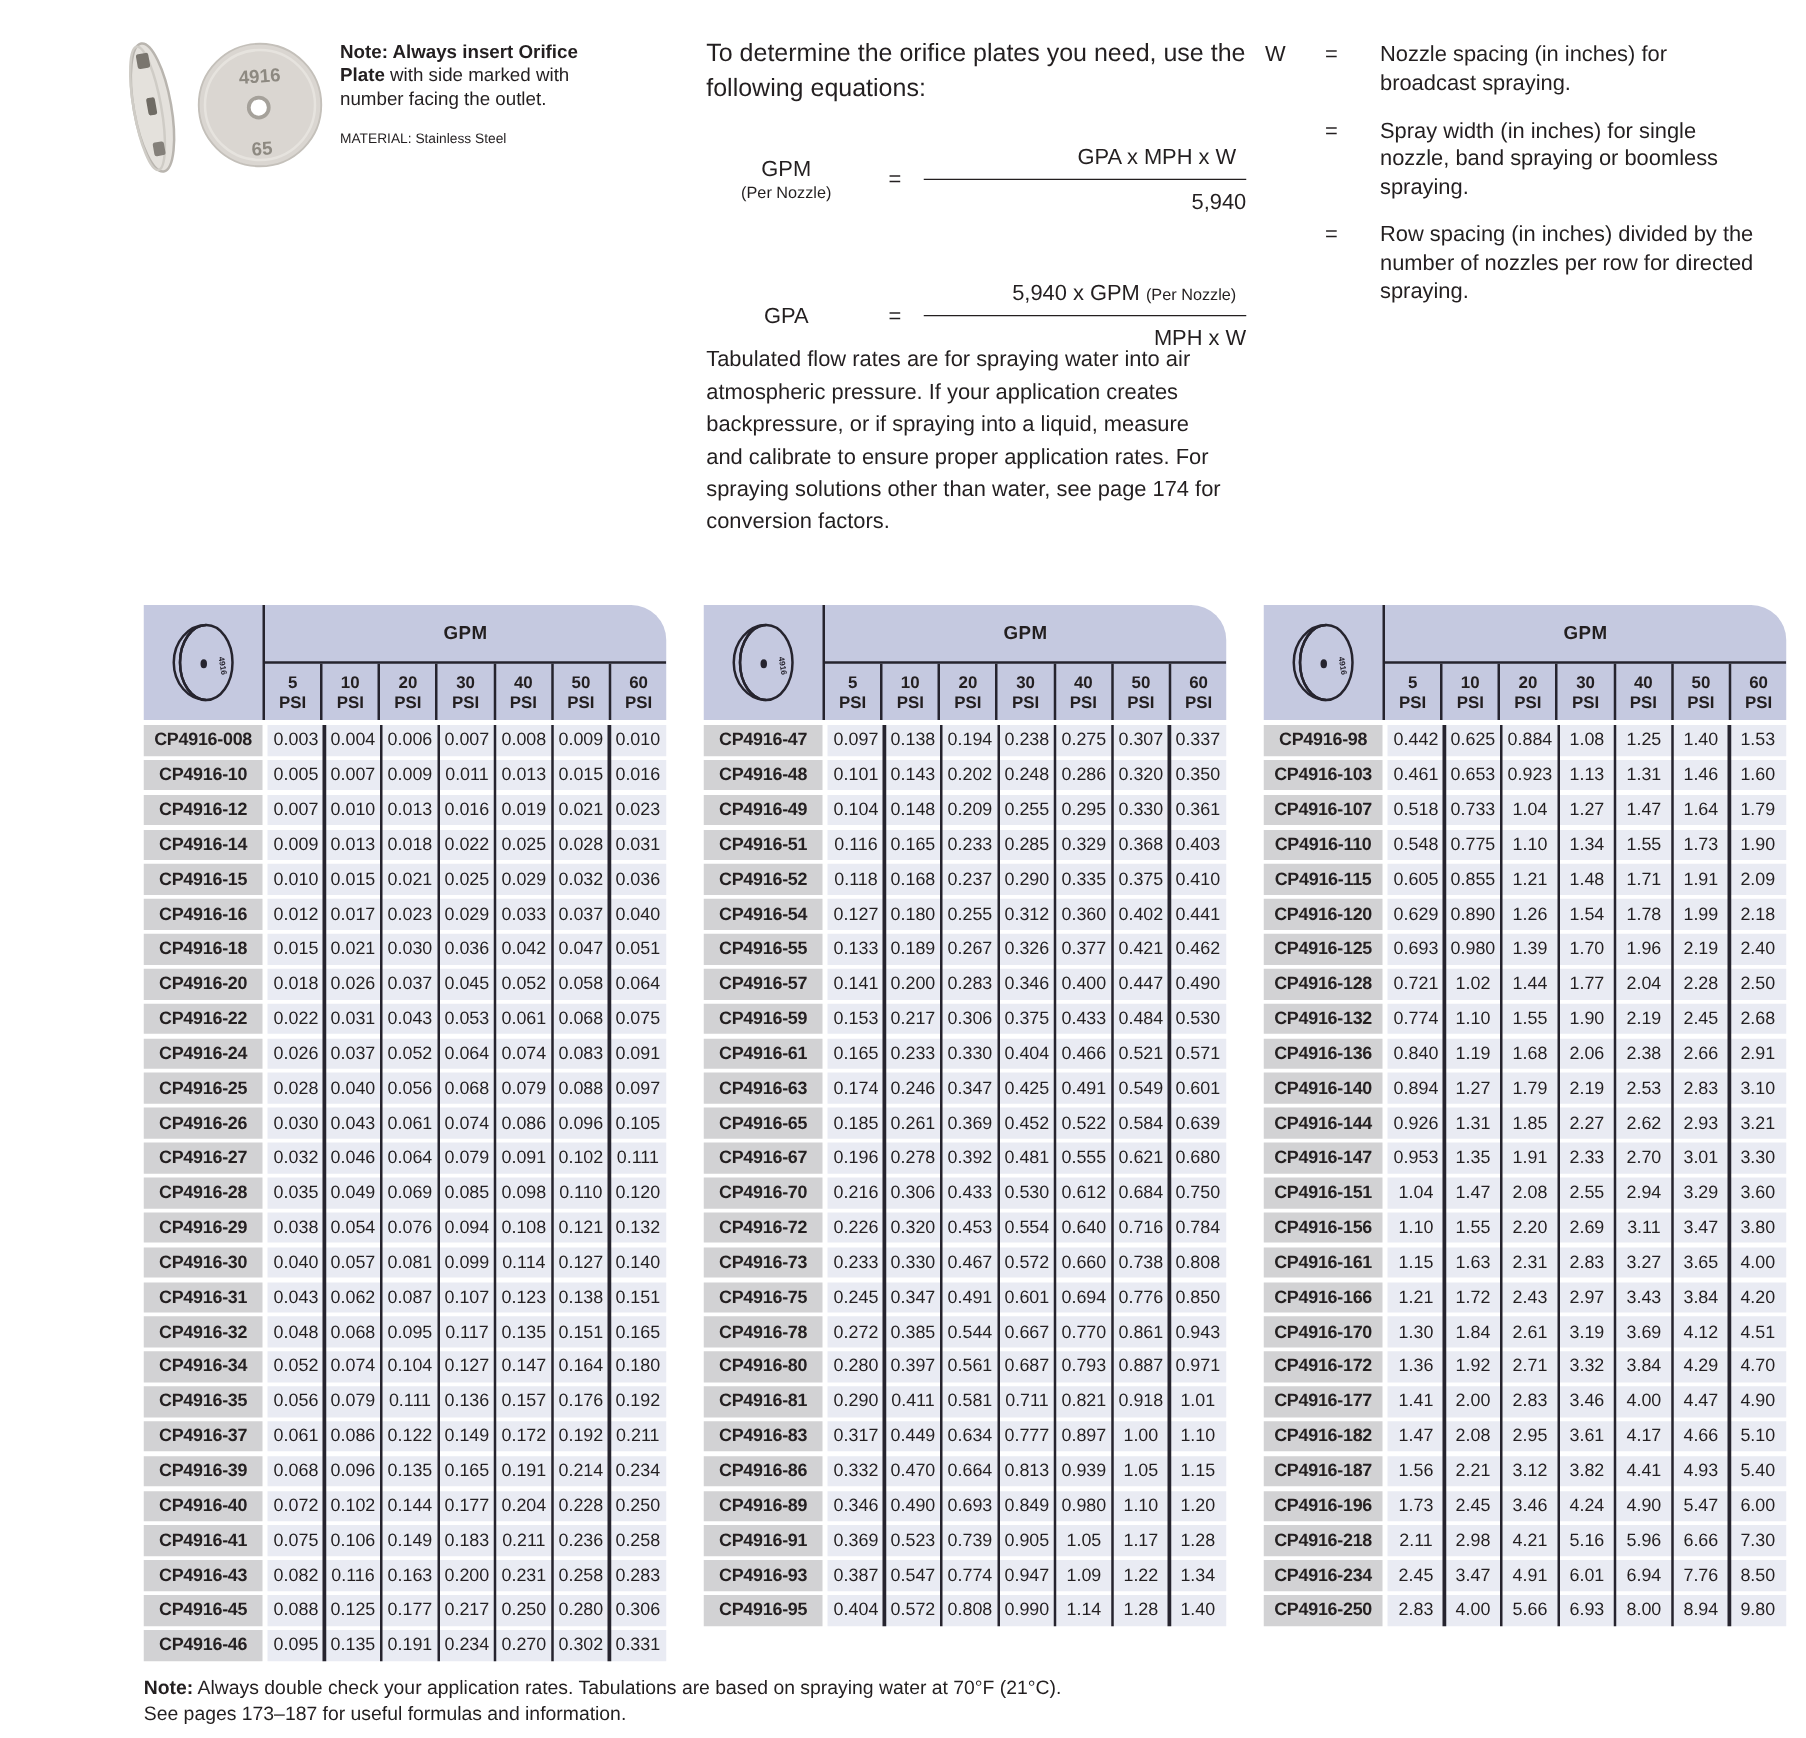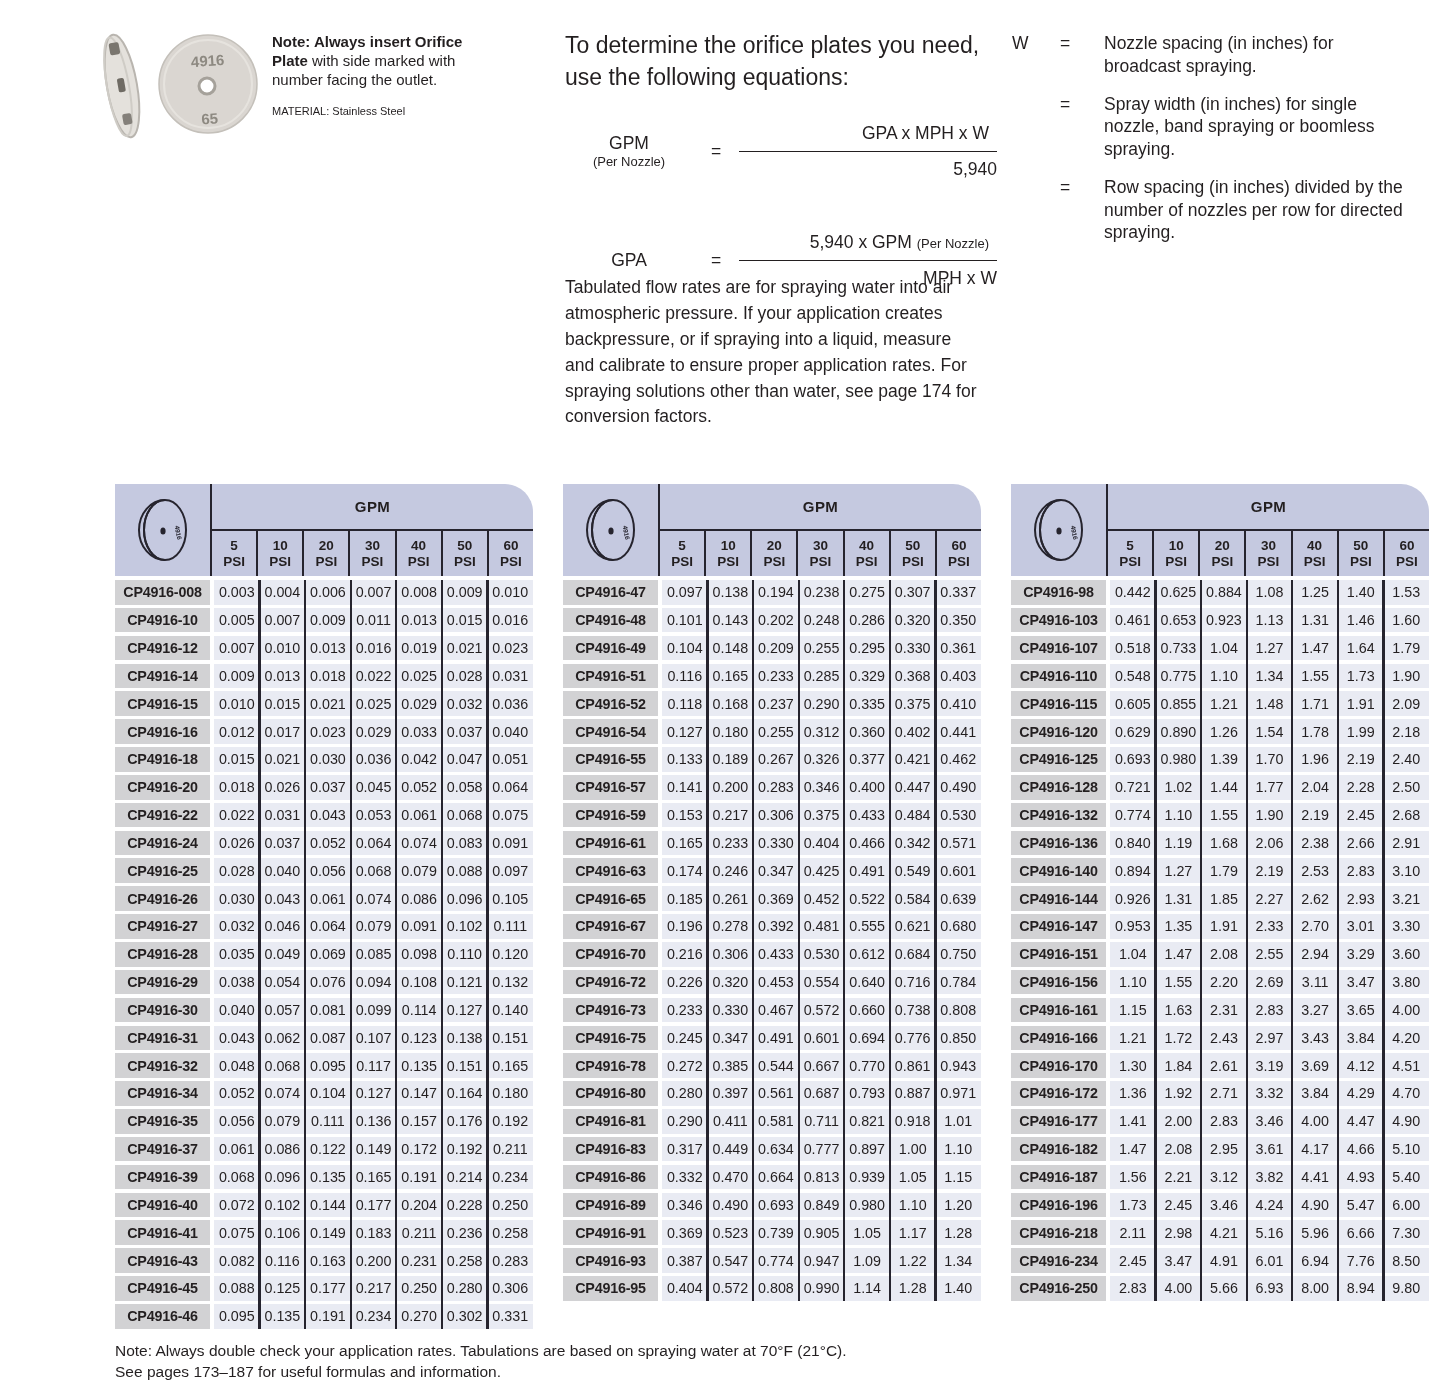--- a/index.html
+++ b/index.html
@@ -8,21 +8,21 @@
     font-family:"Liberation Sans", sans-serif;color:#231f20;
     -webkit-font-smoothing:antialiased;
   }
   
   .photo{position:absolute;left:98px;top:24px;width:170px;height:124px;}
   .insert-note{position:absolute;left:272px;top:32px;width:218px;font-size:15px;line-height:1.28;}
   .insert-note b{font-weight:700;}
   .material{margin-top:14px;font-size:11px;}
   
   .equations{position:absolute;left:565px;top:30px;width:432px;}
-  .eq-heading{font-size:23px;line-height:1.38;}
+  .eq-heading{font-size:20px;line-height:1.38;}
   .equation{display:flex;align-items:center;margin-top:30px;}
   .equation.second{margin-top:52px;}
   .eq-lhs{width:128px;text-align:center;font-size:17.5px;line-height:1.1;}
   .eq-lhs .sub{font-size:13px;margin-top:2px;}
   .eq-eq{width:46px;text-align:center;font-size:17.5px;}
   .eq-frac{flex:1;text-align:right;font-size:17.5px;}
   .eq-num{padding:0 8px 7px;border-bottom:1.8px solid #231f20;}
   .eq-den{padding-top:7px;}
   .small-note{font-size:13px;}
   
@@ -45,21 +45,21 @@
   .tbody{position:relative;margin-top:4px;}
   .trow{display:flex;height:24.6px;margin-bottom:3.25px;}
   .trow:last-child{margin-bottom:0;}
   .tlabel{width:95px;background:#d2d2d4;font-weight:700;font-size:14.3px;
           display:flex;align-items:center;justify-content:center;letter-spacing:-0.2px;}
   .tcells{flex:1;margin-left:4px;display:flex;}
   .tcell{flex:1;background:#e9ebf3;display:flex;align-items:center;justify-content:center;font-size:14.3px;}
   .vline{position:absolute;top:0;bottom:0;width:2.2px;background:#26242e;}
   
   .footer-note{position:absolute;left:115px;top:1340px;font-size:15.5px;line-height:1.38;}
-  .footer-note b{font-weight:400;}
+  .footer-note b{font-weight:700;}
 </style>
 </head>
 <body>
 
 <svg class="photo" viewBox="0 0 170 124">
   <g transform="translate(24,62) rotate(-10)">
     <ellipse cx="0" cy="0" rx="15" ry="52" fill="#e4e1dc" stroke="#b9b5af" stroke-width="2"></ellipse>
     <ellipse cx="-4" cy="0" rx="11" ry="50" fill="none" stroke="#cfccc6" stroke-width="2"></ellipse>
     <rect x="-6" y="-44" width="10" height="12" rx="2" fill="#7a766f"></rect>
     <rect x="-4" y="-8" width="7" height="14" rx="2" fill="#6f6b64"></rect>
@@ -658,21 +658,21 @@
           </div>
         </div>
         <div class="trow">
           <div class="tlabel">CP4916-61</div>
           <div class="tcells">
             <div class="tcell">0.165</div>
             <div class="tcell">0.233</div>
             <div class="tcell">0.330</div>
             <div class="tcell">0.404</div>
             <div class="tcell">0.466</div>
-            <div class="tcell">0.342</div>
+            <div class="tcell">0.521</div>
             <div class="tcell">0.571</div>
           </div>
         </div>
         <div class="trow">
           <div class="tlabel">CP4916-63</div>
           <div class="tcells">
             <div class="tcell">0.174</div>
             <div class="tcell">0.246</div>
             <div class="tcell">0.347</div>
             <div class="tcell">0.425</div>

